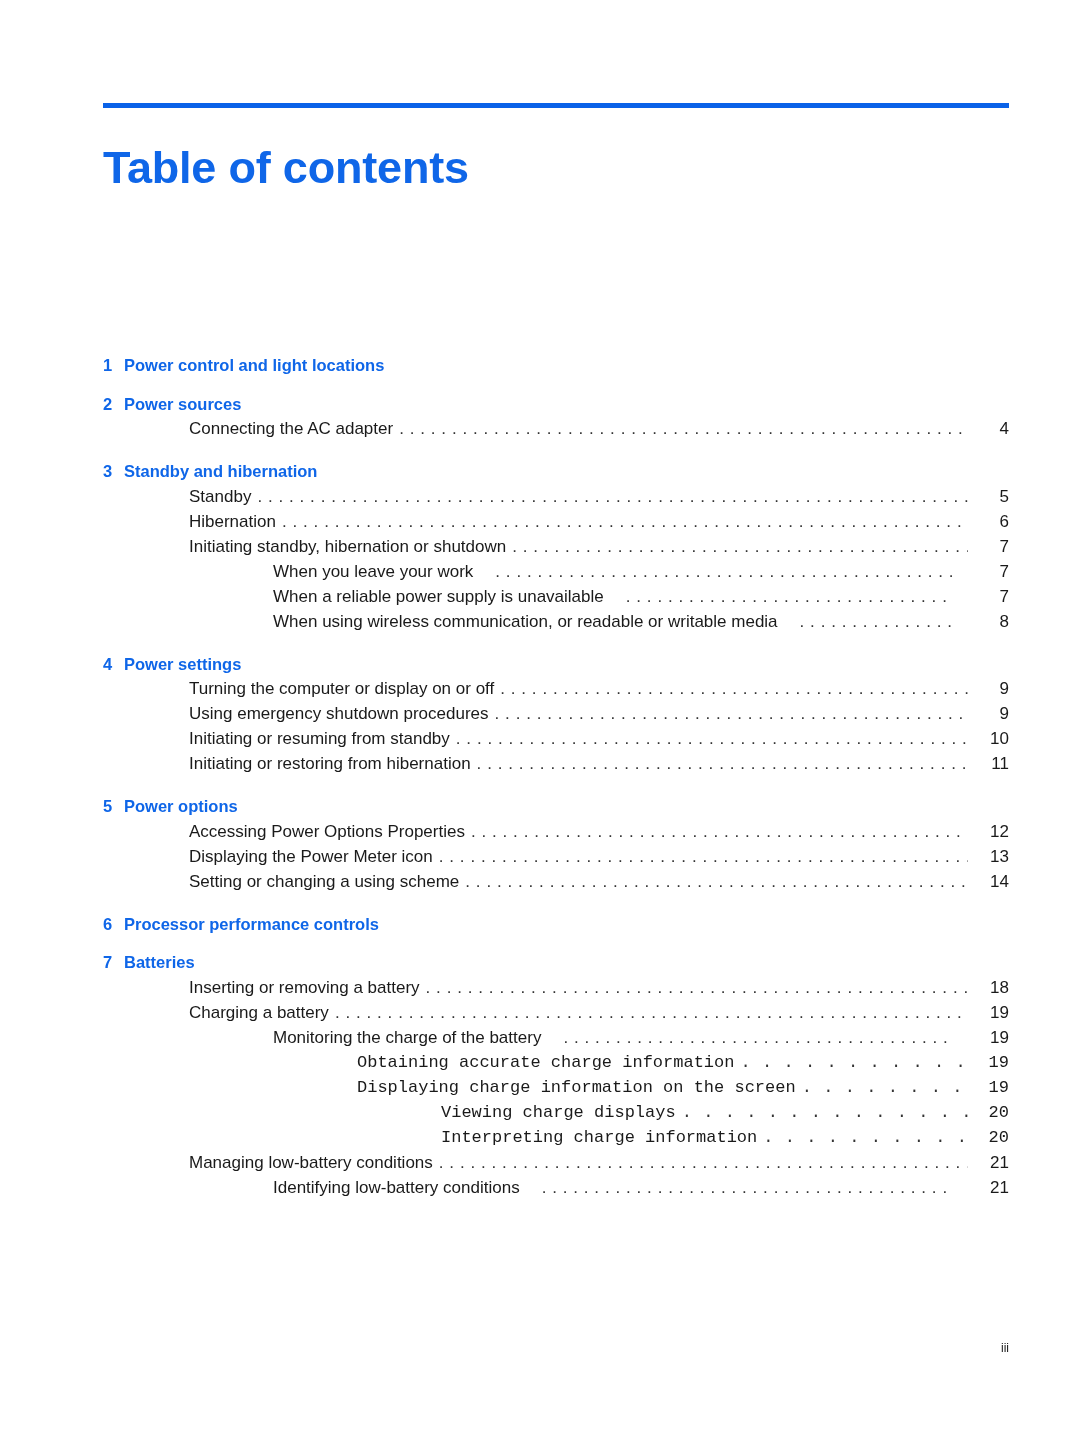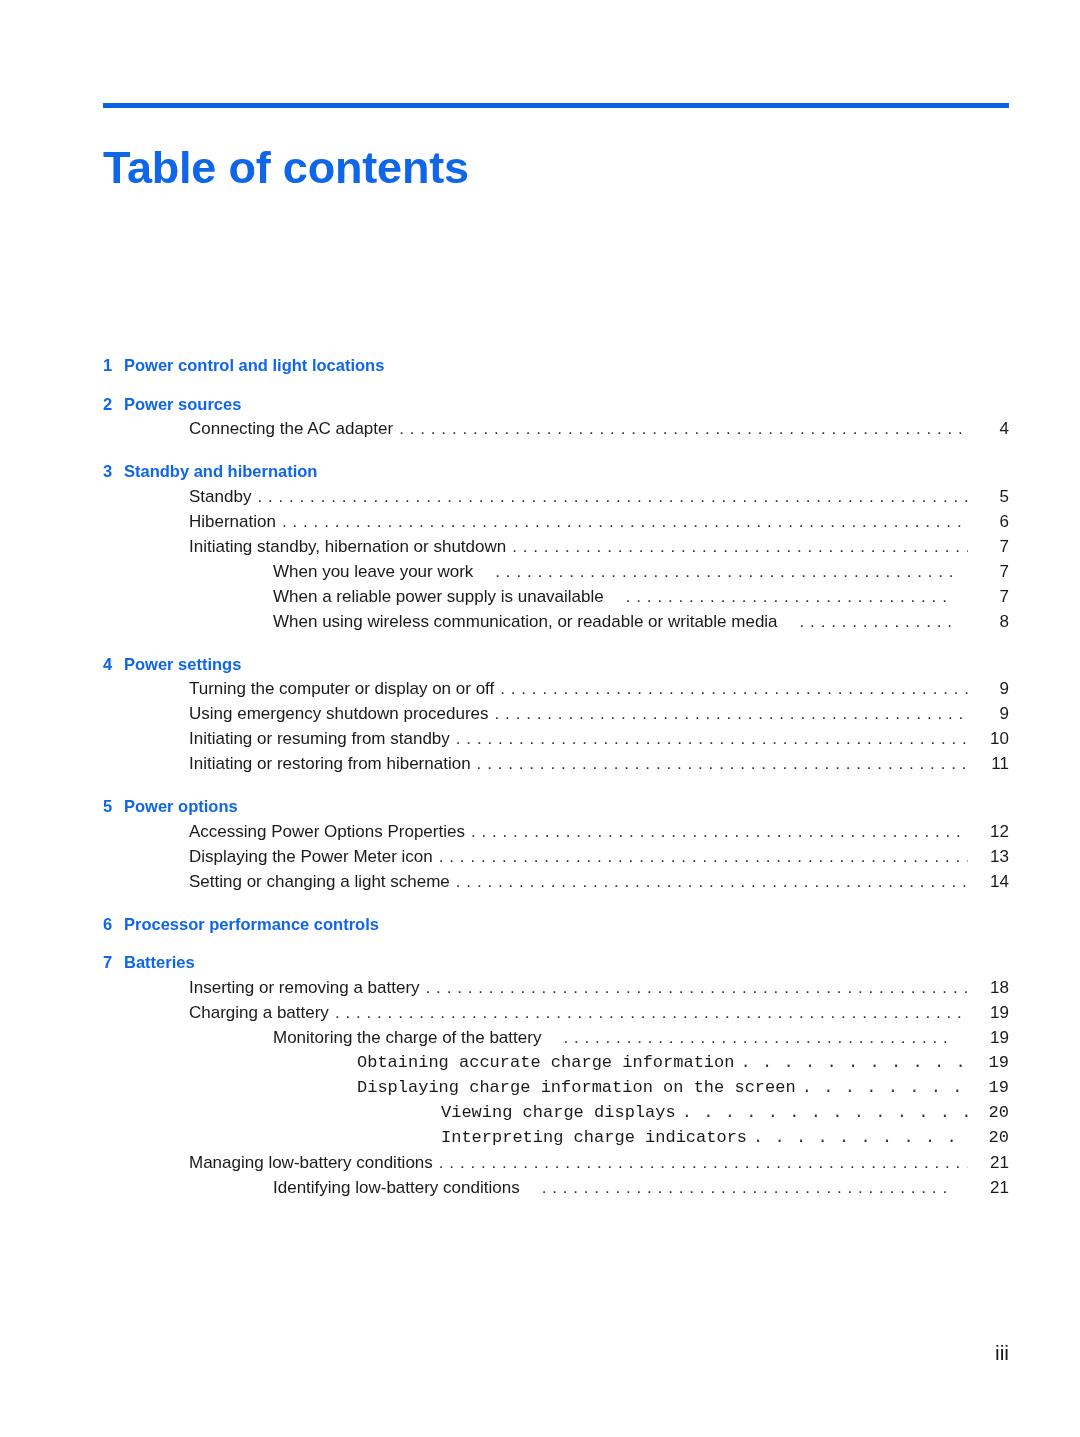--- a/index.html
+++ b/index.html
@@ -124,21 +124,21 @@
   .lvl-2 { padding-left: 170px; gap: 16px; }
   .lvl-3 { padding-left: 254px; font-family: Liberation Mono, monospace; }
 
   
   .footer {
     position: absolute;
     left: 0;
     top: 1341px;
     width: 1001px;
     text-align: right;
-    font-size: 21px;
+    font-size: 12px;
     color: #1a1a1a;
   }
 </style>
 </head>
 <body>
 
 <div class="page">
 
   <div class="header-rule"></div>
 
@@ -241,21 +241,21 @@
             <span class="entry-label">Accessing Power Options Properties</span>
             <span class="leader"></span>
             <span class="entry-page">12</span>
           </div>
           <div class="entry lvl-1">
             <span class="entry-label">Displaying the Power Meter icon</span>
             <span class="leader"></span>
             <span class="entry-page">13</span>
           </div>
           <div class="entry lvl-1">
-            <span class="entry-label">Setting or changing a light scheme</span>
+            <span class="entry-label">Setting or changing a using scheme</span>
             <span class="leader"></span>
             <span class="entry-page">14</span>
           </div>
         </div>
       </div>
       <div class="chapter">
         <div class="chapter-head">
           <span class="chapter-num">6</span>
           <span class="chapter-title">Processor performance controls</span>
         </div>
@@ -291,21 +291,21 @@
             <span class="entry-label">Displaying charge information on the screen</span>
             <span class="leader"></span>
             <span class="entry-page">19</span>
           </div>
           <div class="entry lvl-3" style="padding-left: 338px; align-items: flex-end;">
             <span class="entry-label">Viewing charge displays</span>
             <span class="leader"></span>
             <span class="entry-page">20</span>
           </div>
           <div class="entry lvl-3" style="padding-left: 338px;">
-            <span class="entry-label">Interpreting charge indicators</span>
+            <span class="entry-label">Interpreting charge information</span>
             <span class="leader"></span>
             <span class="entry-page">20</span>
           </div>
           <div class="entry lvl-1">
             <span class="entry-label">Managing low-battery conditions</span>
             <span class="leader"></span>
             <span class="entry-page">21</span>
           </div>
           <div class="entry lvl-2">
             <span class="entry-label">Identifying low-battery conditions</span>

